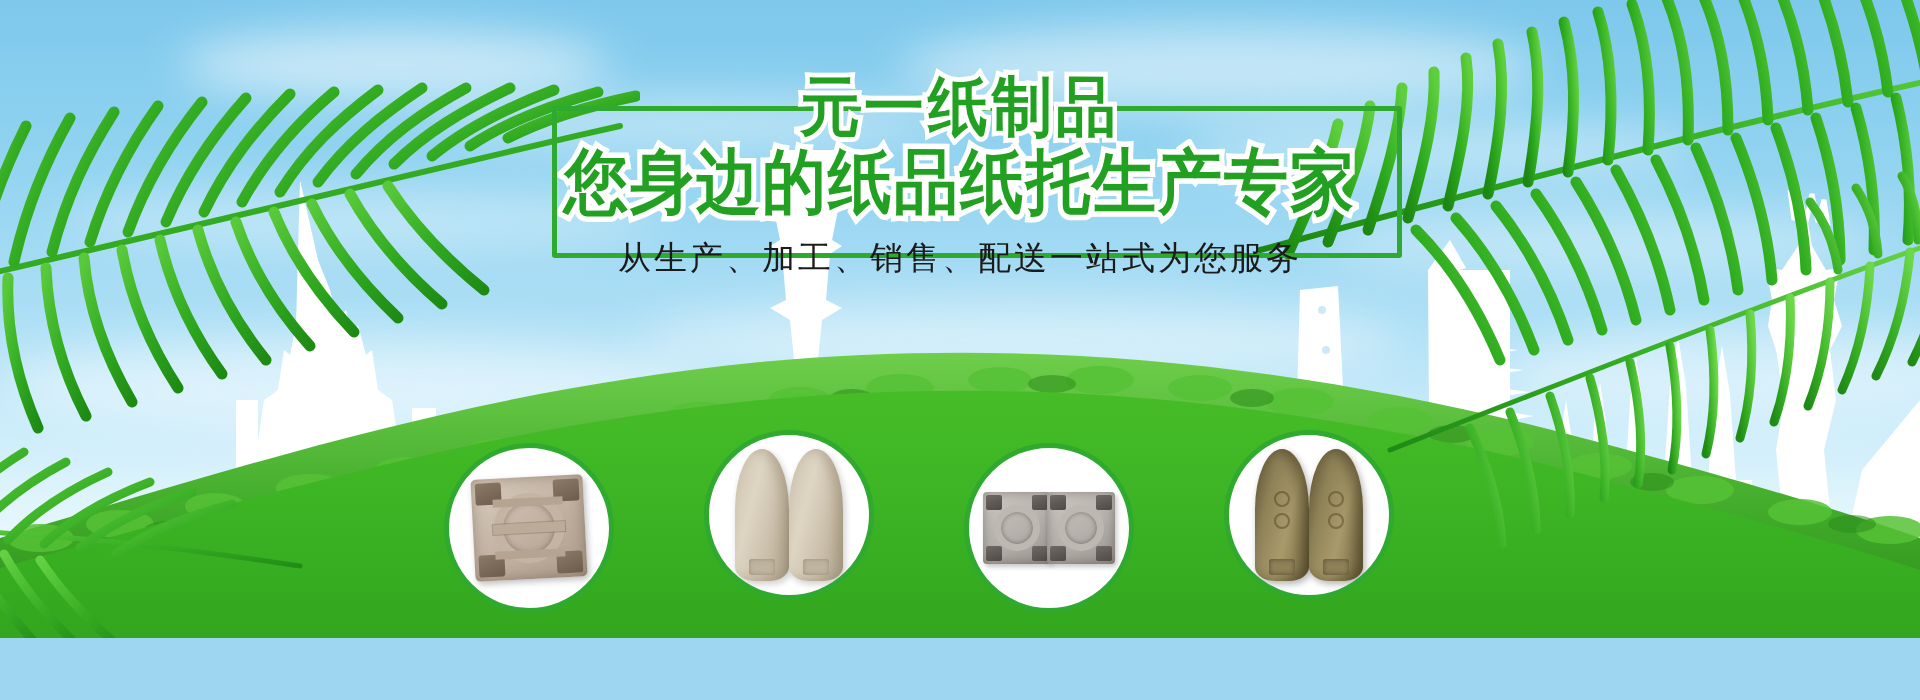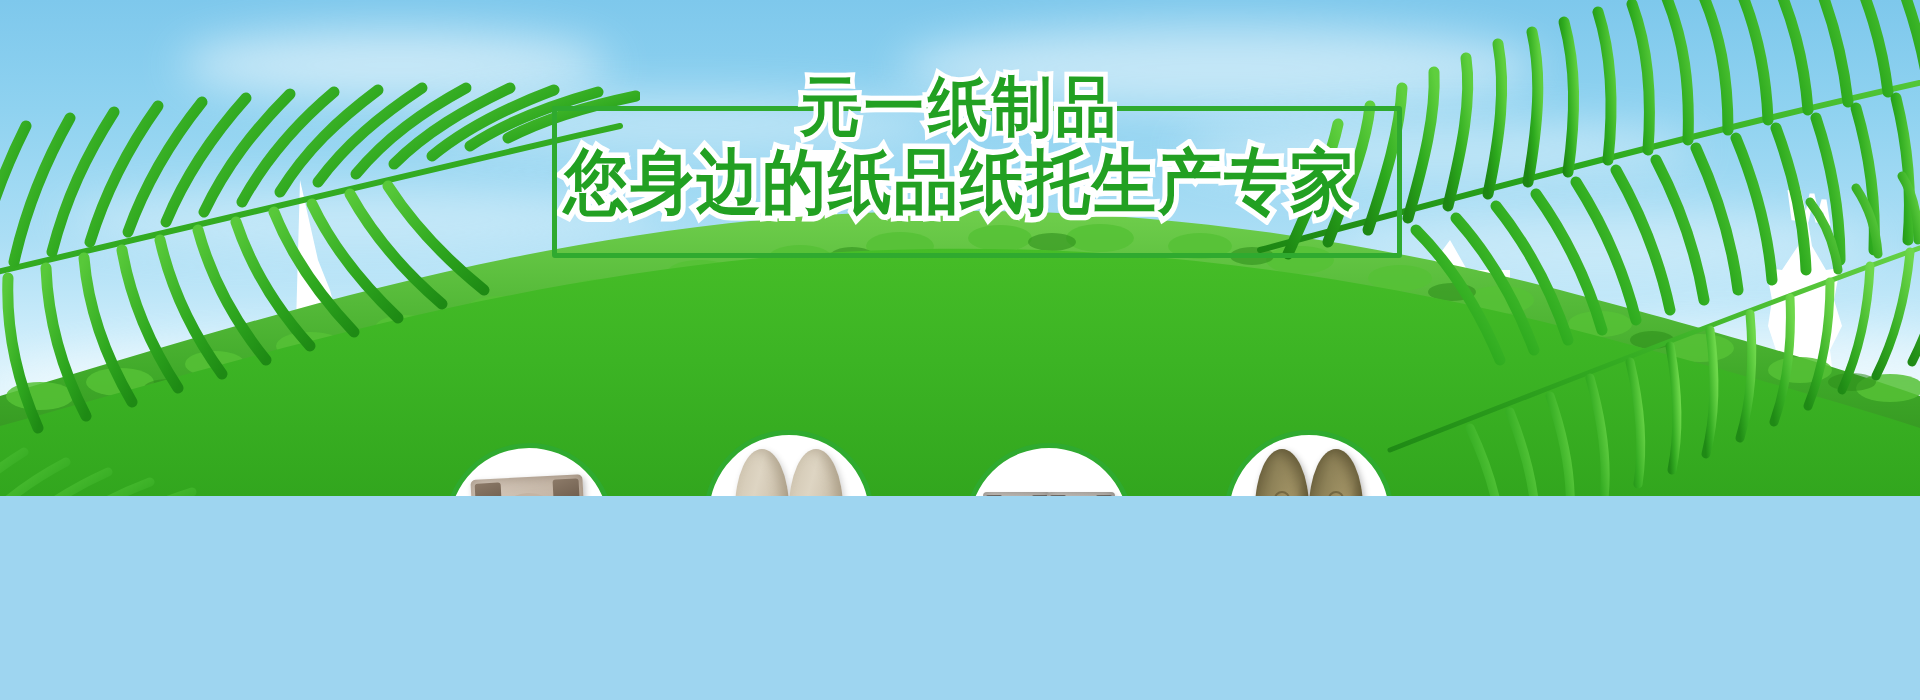--- a/index.html
+++ b/index.html
@@ -6,21 +6,21 @@
   html,body { width:1920px; height:700px; overflow:hidden; }
   body {
     font-family:"Liberation Sans","DejaVu Sans",sans-serif;
     background:#9ed5f0;
     position:relative;
   }
 
   
   .banner{
     position:absolute; inset:0;
-    width:1920px; height:496px;
+    width:1920px; height:638px;
     overflow:hidden;
     background:linear-gradient(180deg,#7ec8ec 0%, #8fd2f0 22%, #abdef5 48%, #c9ebfa 66%, #dff4fc 78%, #eaf8fd 86%);
   }
 
   
   .cloud{ position:absolute; border-radius:50%; background:#ffffff; filter:blur(22px); pointer-events:none; }
   .cloud.c1{ left:180px; top:30px;  width:430px; height:70px;  opacity:.55; }
   .cloud.c2{ left:430px; top:96px;  width:520px; height:54px;  opacity:.40; }
   .cloud.c3{ left:900px; top:26px;  width:640px; height:84px;  opacity:.50; }
   .cloud.c4{ left:1180px;top:120px; width:520px; height:60px;  opacity:.38; }
@@ -467,20 +467,21 @@
     <div class="frame"></div>
     <div class="frame-gap"></div>
     <div class="frame-top-left"></div>
 
     <div class="title-wrap">
       <div class="title1">元一纸制品</div>
       <br>
       <div class="title2">您身边的纸品纸托生产专家</div>
     </div>
 
+    <div class="subtitle">从生产、加工、销售、配送一站式为您服务</div>
   </div>
 
   <div class="products">
 
     <div class="pcircle" style="left:444px; top:443px;">
       <div class="inner">
         <div class="tray-sq">
           <div class="tray-corner" style="left:4px;  top:4px;"></div>
           <div class="tray-corner" style="right:4px; top:4px;"></div>
           <div class="tray-corner" style="left:4px;  bottom:4px;"></div>

